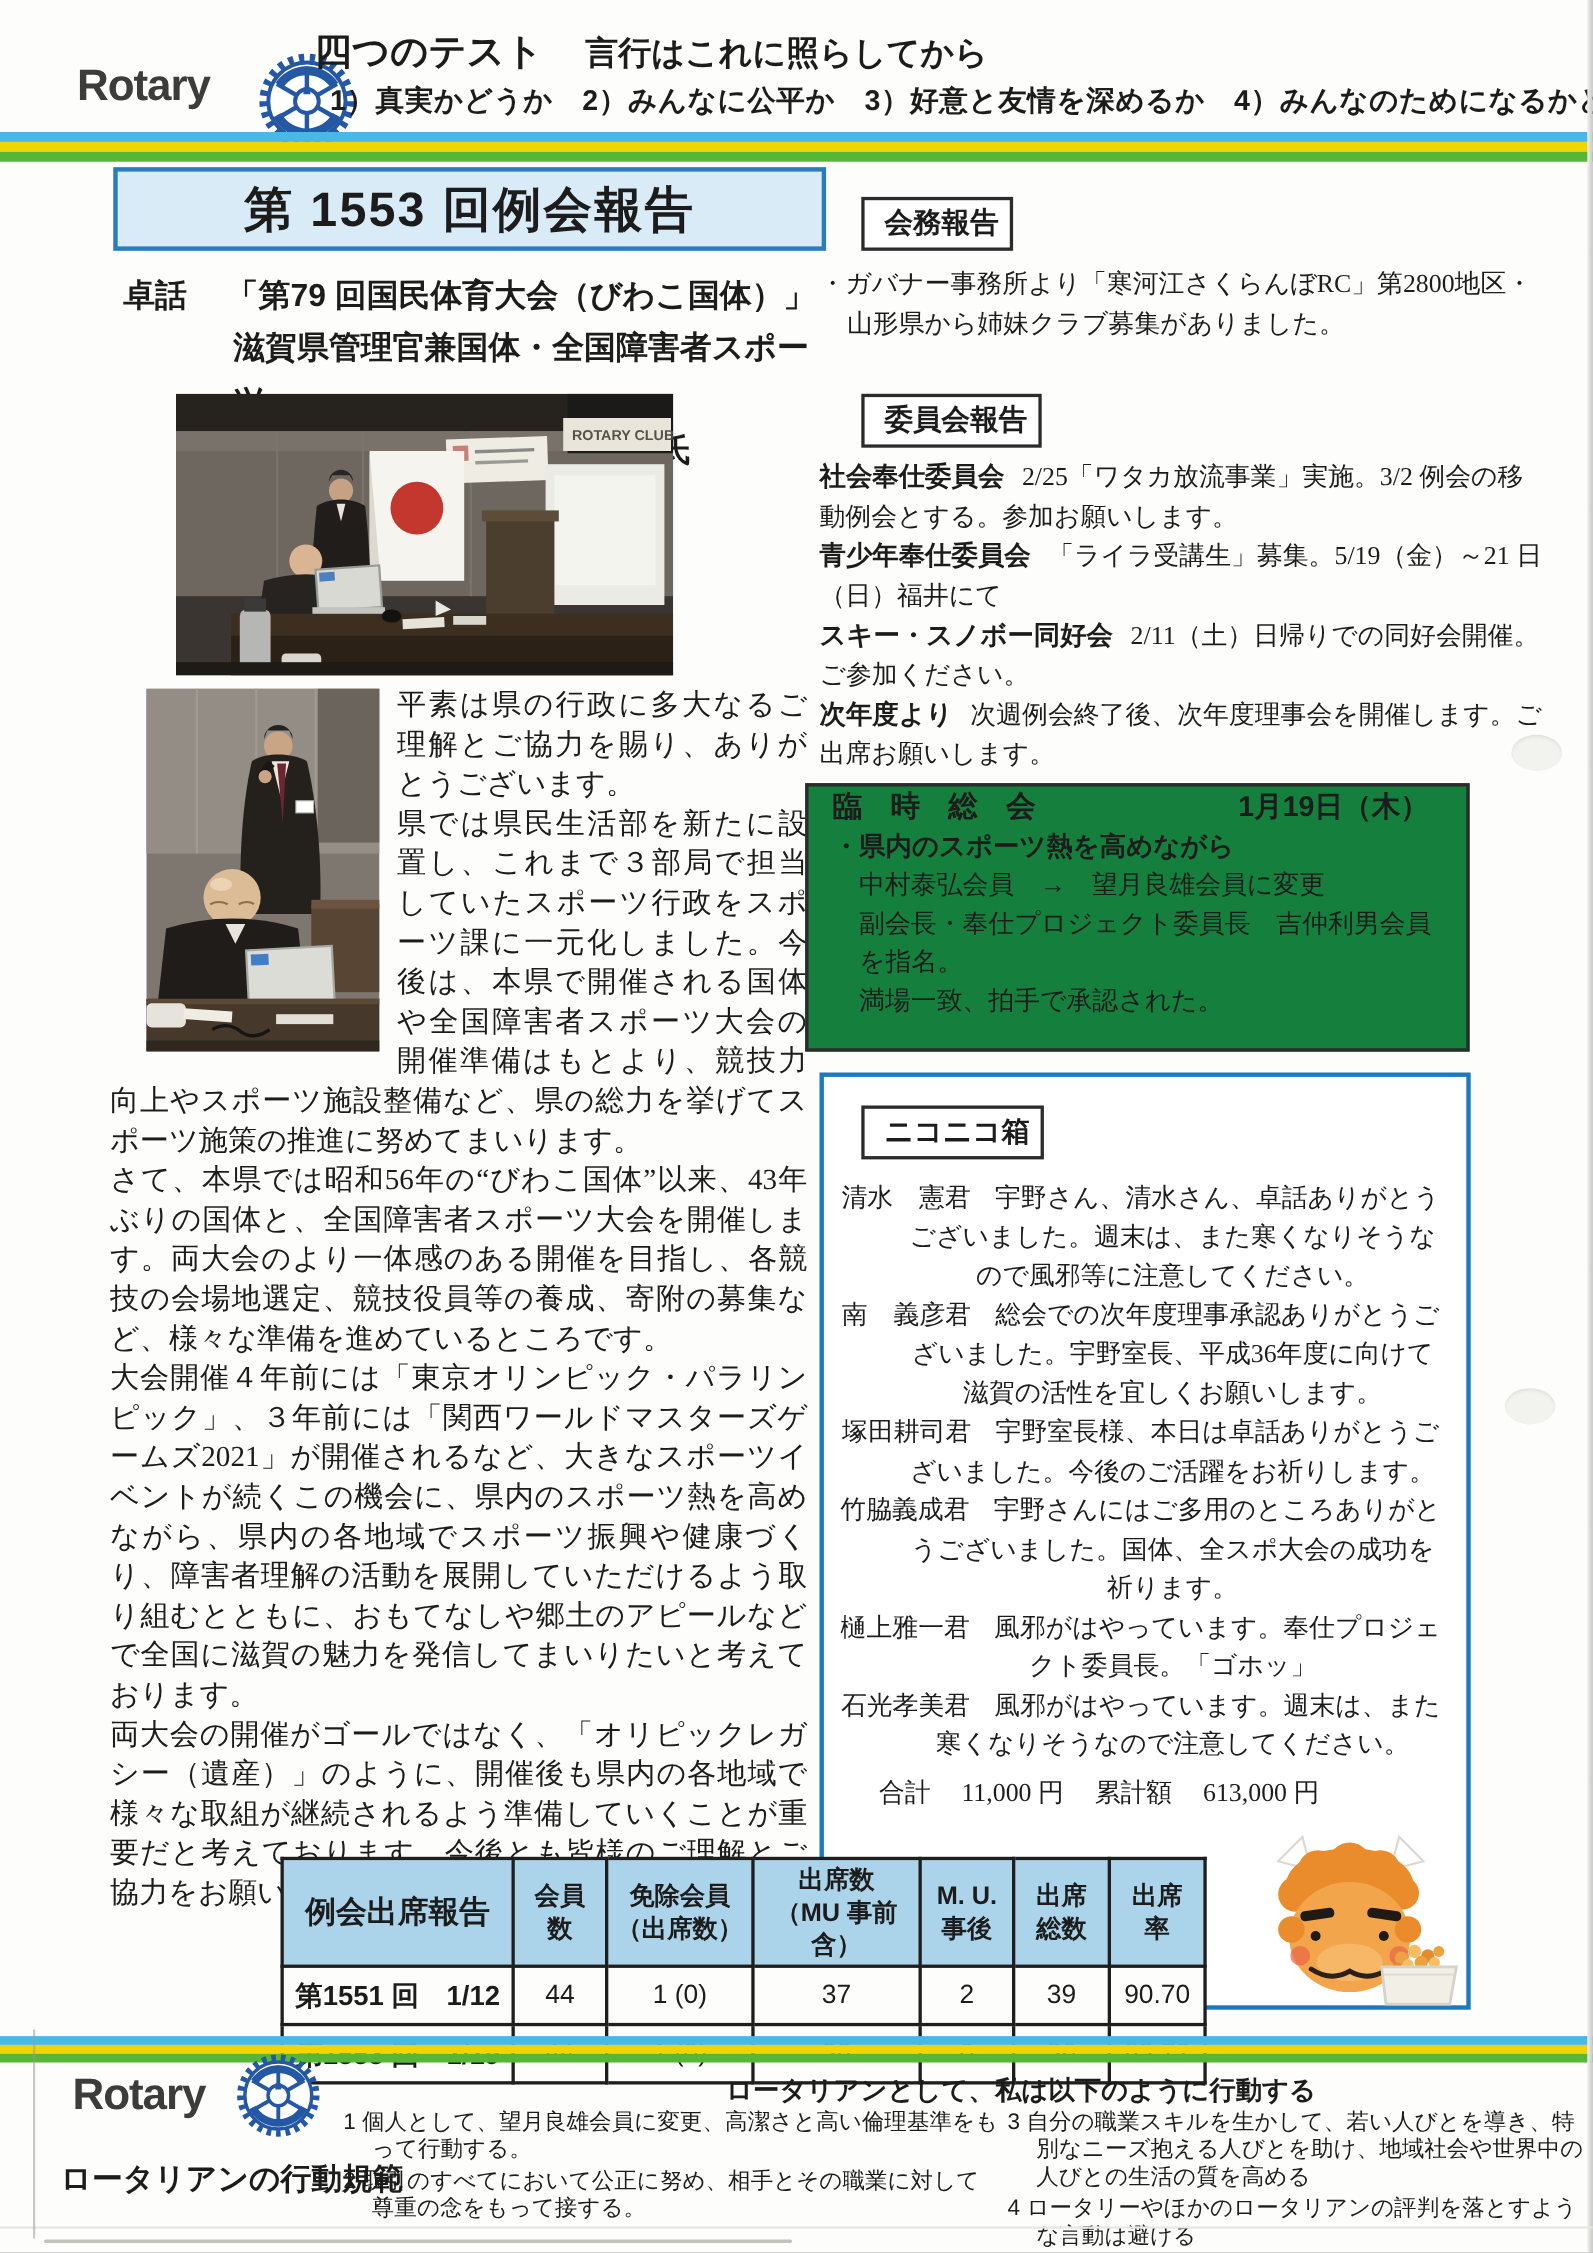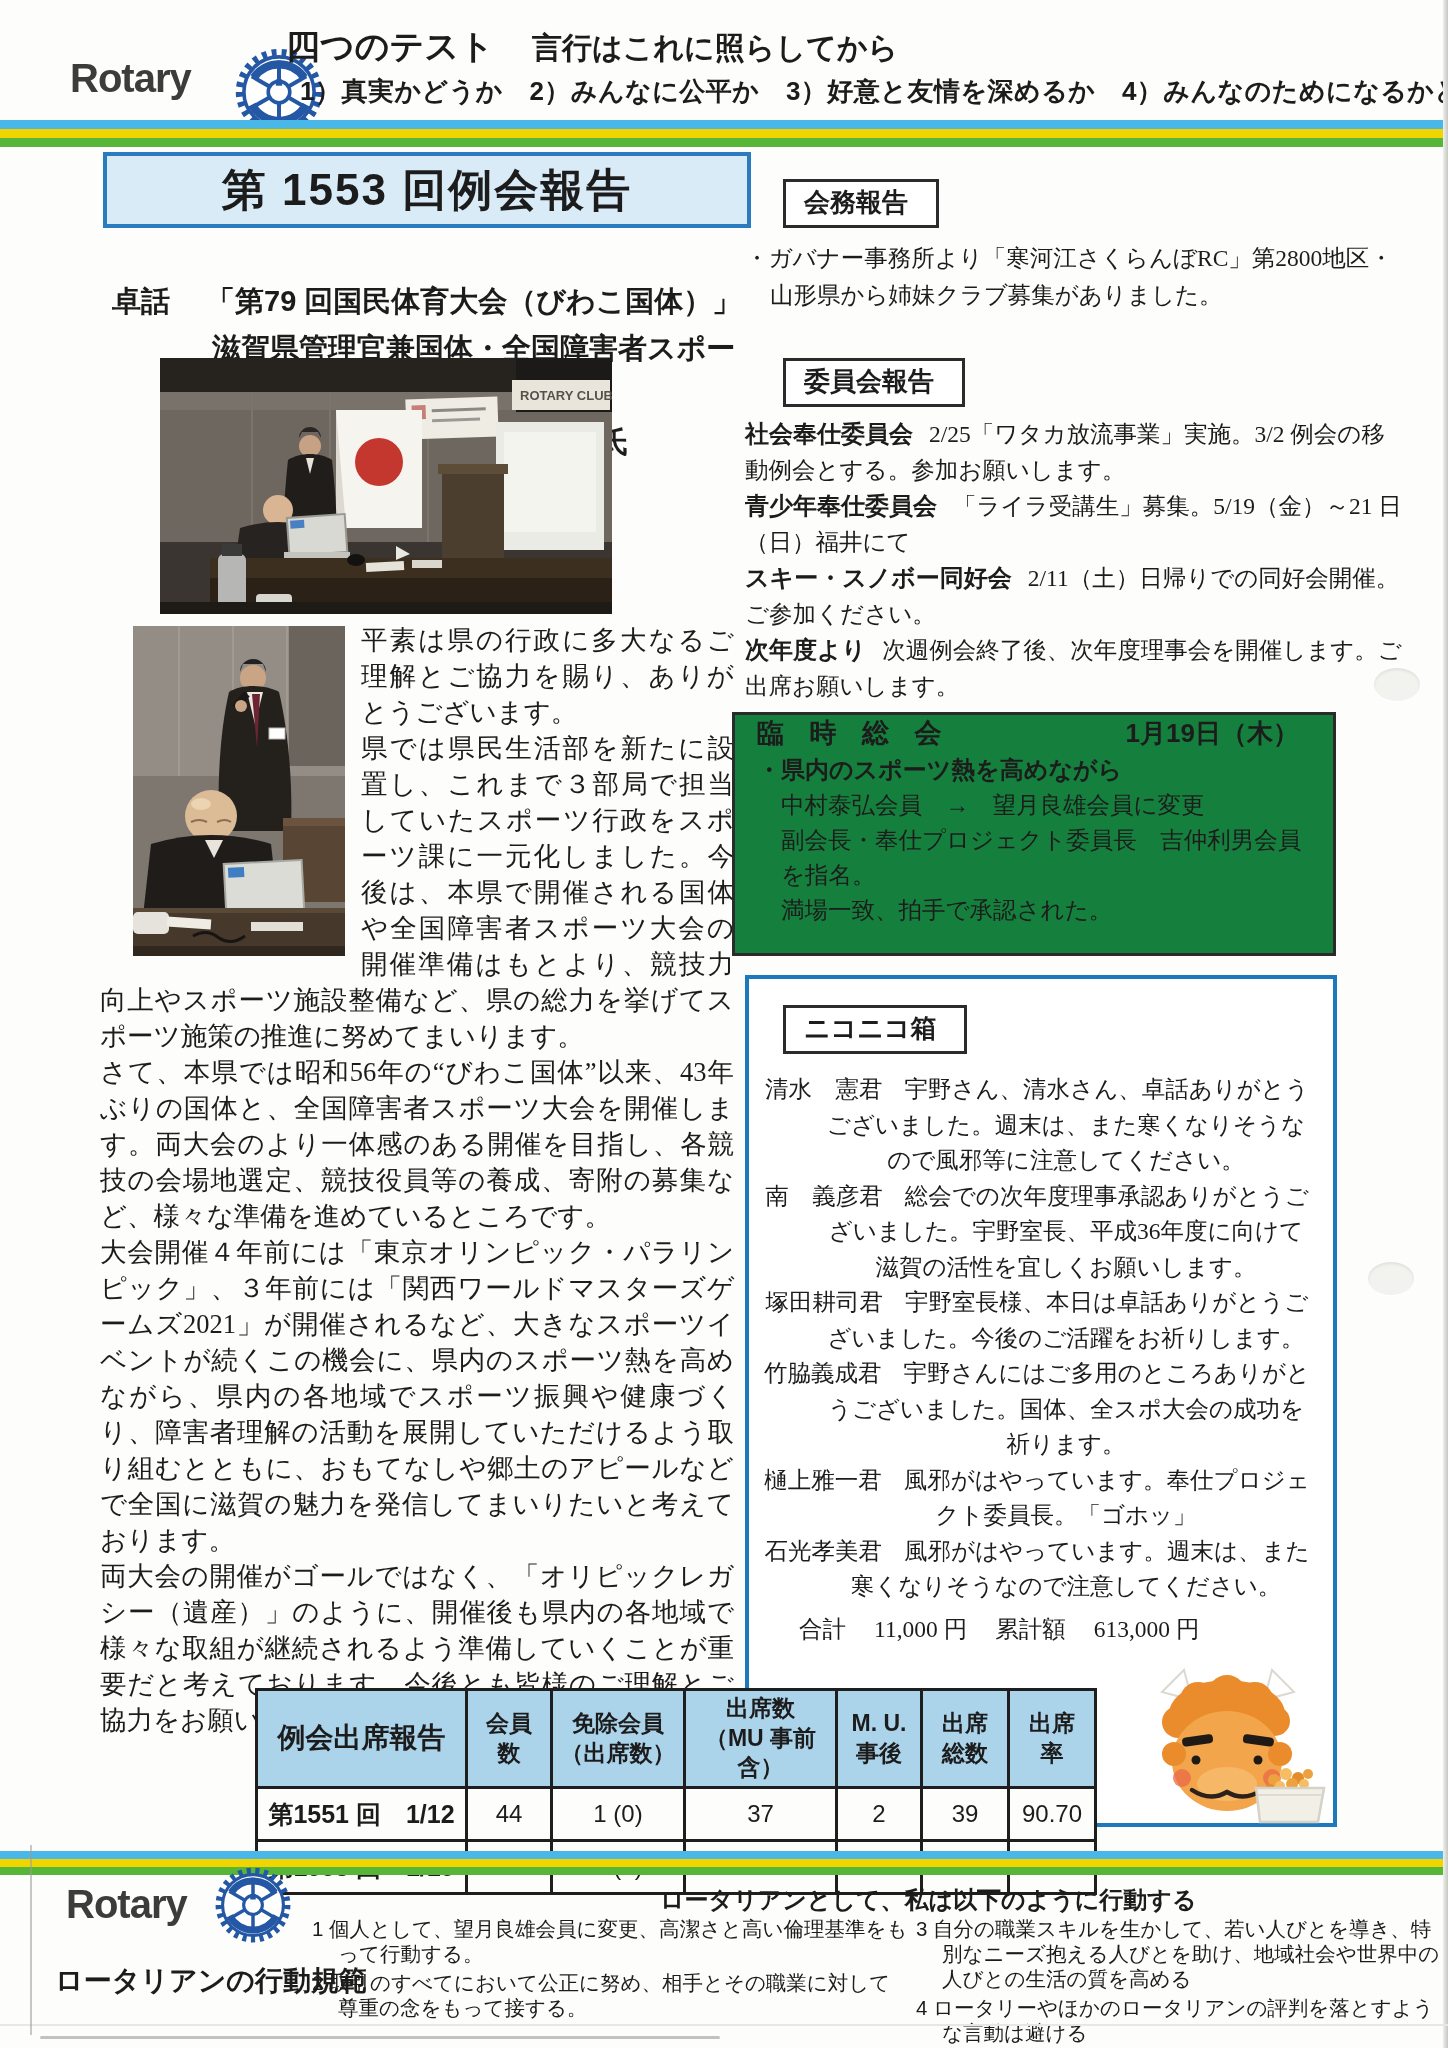--- a/index.html
+++ b/index.html
@@ -14,31 +14,31 @@
   .brand-text {font-size:40px; font-weight:bold; color:#3c3c3c; letter-spacing:-1px;}
   .fw-title {font-size:34px;}
   .fw-sub {font-size:30px; margin-left:38px;}
   .fw-items {font-size:26px; letter-spacing:0.5px; white-space:nowrap;}
   .stripe {position:absolute; left:0; width:1448px;}
 
   
   .title-box {left:103px; top:152px; width:648px; height:76px; background:#d9ebf7;
               border:4px solid #2a7cbf; display:flex; align-items:center; justify-content:center;
               font-size:44px; letter-spacing:2px;}
-  .speech {left:112px; top:246px; width:640px; font-size:29px; line-height:47px;margin-top:32px;}
+  .speech {left:112px; top:246px; width:640px; font-size:29px; line-height:47px;}
   .speech .lbl {margin-right:36px;}
   .speech .ind2 {padding-left:100px;}
   .speech .ind3 {padding-left:140px;}
   .bodywrap {left:100px; top:622px; width:634px; font-size:26.5px; line-height:36px;
              text-align:justify;}
   .bodywrap p {margin:0;}
   .photo2box {float:left; width:212px; height:330px; margin:4px 16px 8px 33px;}
 
   
-  .label-box {border:3px solid #2b2b2b; padding:3px 28px 5px 18px; font-size:26px;
+  .label-box {border:3px solid #2b2b2b; padding:3px 10px 5px 18px; font-size:26px;
               background:#fff; display:inline-block; white-space:nowrap;}
   .rtext {font-size:23.5px; line-height:37px;}
   .hang {padding-left:25px; text-indent:-25px; margin:0;}
   .citem {margin:0; font-size:23.5px; line-height:36px;}
   .citem b {font-size:24px; margin-right:16px;}
   .rinji {left:732px; top:712px; width:604px; height:244px; border:3px solid #2b2b2b;
           padding:0 20px 0 22px; background:#15803d;}
   .rinji-head {display:flex; justify-content:space-between; align-items:baseline; padding-right:14px;}
   .rinji-title {font-size:27px; letter-spacing:9px;}
   .rinji-date {font-size:26px;}

